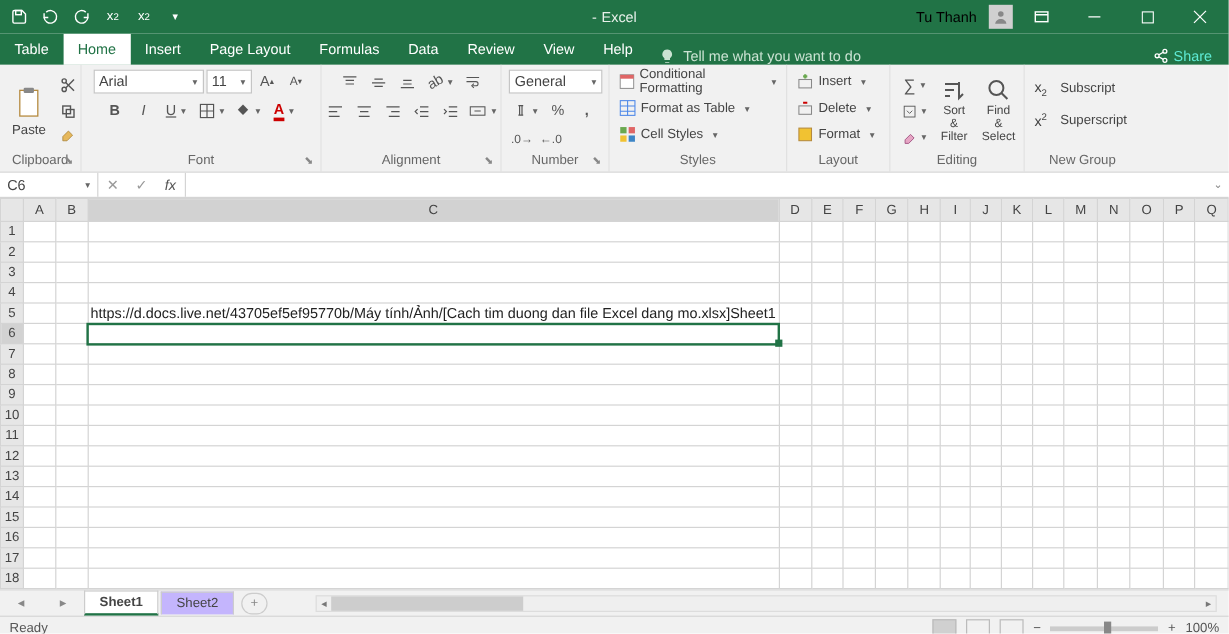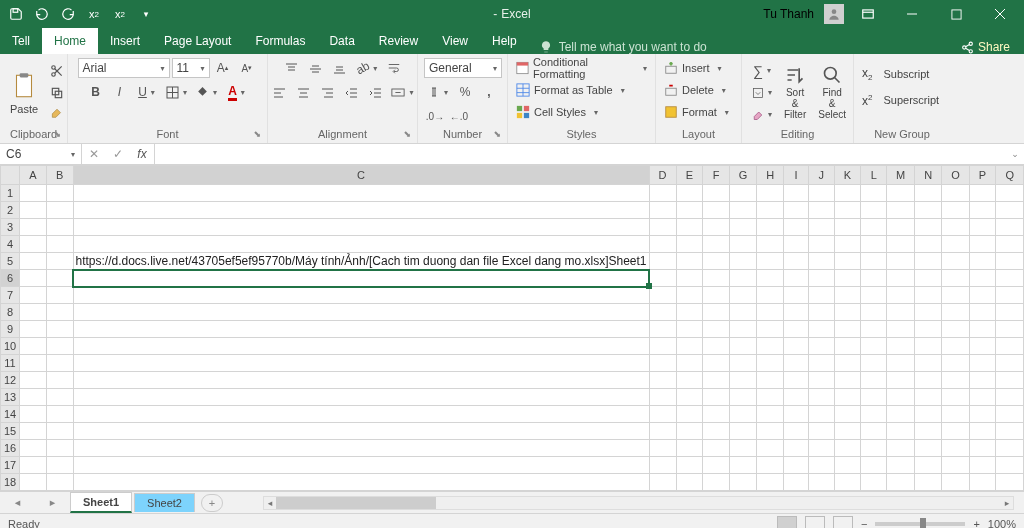--- a/index.html
+++ b/index.html
@@ -9,21 +9,21 @@
 .qat-btn { width: 24px; height: 24px; display: flex; align-items: center; justify-content: center; color: #fff; font-size: 13px; }
 .title-center { position: absolute; left: 50%; transform: translateX(-50%); font-size: 12px; color: #e8f0ea; display: flex; gap: 4px; }
 .title-right { margin-left: auto; display: flex; align-items: center; gap: 4px; padding-right: 4px; }
 .user { font-size: 12px; color: #000000; margin-right: 6px; }
 .avatar { width: 20px; height: 20px; background: #d0d0d0; display: flex; align-items: center; justify-content: center; }
 .win-btn { width: 40px; height: 28px; display: flex; align-items: center; justify-content: center; color: #fff; }
 .tabbar { height: 26px; background: #217346; display: flex; align-items: flex-end; color: #fff; font-size: 12px; }
 .tab { padding: 6px 12px; cursor: pointer; }
 .tab.active { background: #fff; color: #217346; }
 .tell-me { display: flex; align-items: center; gap: 6px; padding: 0 10px; color: #cbe3d3; }
-.share { margin-left: auto; padding: 0 14px; display: flex; align-items: flex-end; gap: 4px; color: #fef9c3; }
+.share { margin-left: auto; padding: 0 14px; display: flex; align-items: flex-start; gap: 4px; color: #5eead4; }
 .ribbon { height: 90px; background: #f1f1f1; border-bottom: 1px solid #d4d4d4; display: flex; }
 .group { border-right: 1px solid #e1e1e1; padding: 4px 6px 2px 6px; display: flex; flex-direction: column; justify-content: space-between; }
 .group-body { flex: 1; display: flex; align-items: center; gap: 4px; }
 .group-label { font-size: 11px; color: #666; text-align: center; position: relative; height: 14px; line-height: 14px; }
 .group-label .dlg { position: absolute; right: 0; bottom: 0; font-size: 9px; color: #888; }
 .big-btn { display: flex; flex-direction: column; align-items: center; justify-content: center; padding: 2px 4px; gap: 2px; font-size: 11px; color: #444; }
 .icon-row { display: flex; gap: 2px; align-items: center; }
 .mini { width: 22px; height: 20px; display: flex; align-items: center; justify-content: center; font-size: 12px; color: #555; border: 1px solid transparent; }
 .mini.b { width: 28px; }
 .sel { border: 1px solid #c5c5c5; background: #fff; height: 20px; font-size: 12px; padding: 0 4px; display: flex; align-items: center; justify-content: space-between; }
@@ -41,21 +41,21 @@
 .sheet th { background: #e6e6e6; font-size: 11px; color: #444; text-align: center; }
 .col-hdr th { height: 19px; width: 55px; }
 .col-hdr th.rowhdr-corner { width: 28px; background: #e6e6e6; }
 .row-hdr { width: 28px; background: #e6e6e6; font-size: 11px; color: #444; text-align: center; height: 17px; }
 .sheet td { height: 17px; font-size: 12px; color: #222; padding: 0 2px; white-space: nowrap; overflow: visible; }
 .active-hdr { background: #d2d2d2 !important; }
 .sel-cell { outline: 2px solid #217346; outline-offset: -1px; position: relative; }
 .sel-cell::after { content: ""; position: absolute; right: -3px; bottom: -3px; width: 6px; height: 6px; background: #217346; }
 .sheet-tabs { height: 22px; border-top: 1px solid #d4d4d4; display: flex; align-items: center; background: #f1f1f1; font-size: 11px; }
 .tab-nav { width: 70px; display: flex; justify-content: space-around; color: #888; }
-.sheet-tab { padding: 3px 12px; background: #7dd3fc; border: 1px solid #ccc; border-bottom: none; margin-right: 2px; cursor: pointer; }
+.sheet-tab { padding: 3px 12px; background: #c4b5fd; border: 1px solid #ccc; border-bottom: none; margin-right: 2px; cursor: pointer; }
 .sheet-tab.active { background: #fff; font-weight: bold; border-bottom: 2px solid #217346; }
 .add-sheet { width: 22px; height: 18px; border: 1px solid #ccc; border-radius: 9px; display: flex; align-items: center; justify-content: center; color: #888; margin-left: 4px; }
 .hscroll { flex: 1; margin: 0 10px 0 40px; height: 14px; background: #efefef; position: relative; border: 1px solid #ddd; display: flex; align-items: center; }
 .hscroll .thumb { position: absolute; left: 12px; width: 160px; height: 12px; background: #cdcdcd; }
 .hscroll .arr { width: 12px; text-align: center; color: #777; font-size: 9px; }
 .statusbar { height: 20px; background: #f1f1f1; border-top: 1px solid #d4d4d4; display: flex; align-items: center; font-size: 11px; color: #555; padding: 0 8px; gap: 10px; }
 .status-right { margin-left: auto; display: flex; align-items: center; gap: 8px; }
 .view-btn { width: 20px; height: 16px; border: 1px solid #bbb; }
 .zoom-slider { width: 90px; height: 4px; background: #ccc; position: relative; }
 .zoom-slider::after { content: ""; position: absolute; left: 45px; top: -4px; width: 6px; height: 12px; background: #888; }
@@ -119,21 +119,21 @@
     <div class="win-btn">
         <svg width="12" height="12" viewBox="0 0 12 12" stroke="#fff" stroke-width="1">
           <line x1="1" y1="1" x2="11" y2="11"></line>
           <line x1="11" y1="1" x2="1" y2="11"></line>
         </svg>
       </div>
   </div>
 </div>
 
 <div class="tabbar">
-  <div class="tab">Tell</div>
+  <div class="tab">Table</div>
   <div class="tab active">Home</div>
   <div class="tab">Insert</div>
   <div class="tab">Page Layout</div>
   <div class="tab">Formulas</div>
   <div class="tab">Data</div>
   <div class="tab">Review</div>
   <div class="tab">View</div>
   <div class="tab">Help</div>
   <div class="tell-me">
     <svg width="14" height="14" viewBox="0 0 24 24" fill="#cbe3d3">

